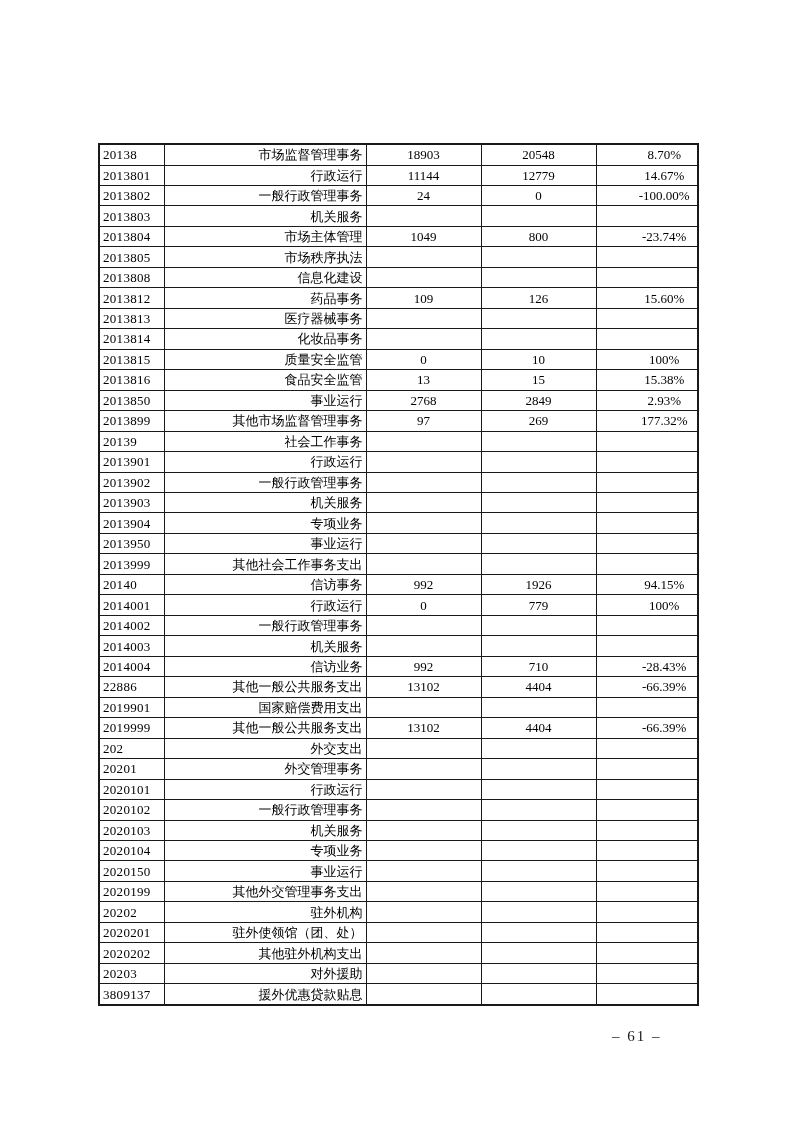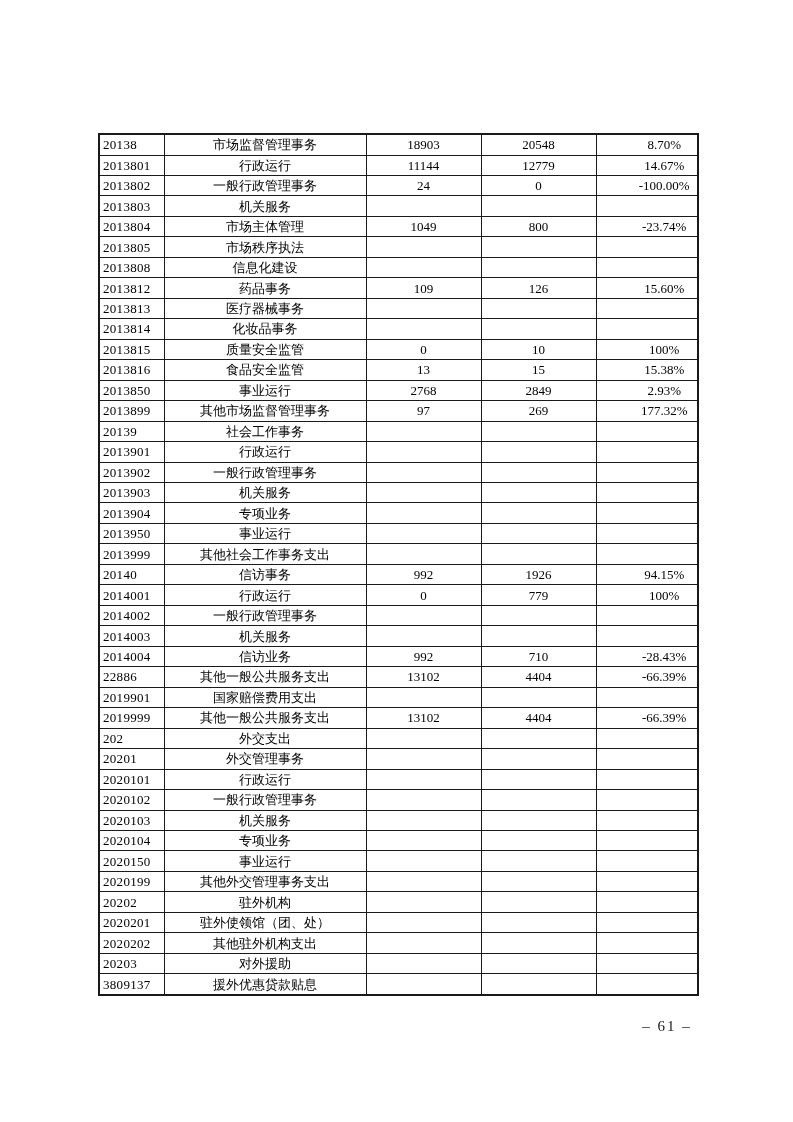--- a/index.html
+++ b/index.html
@@ -12,20 +12,21 @@
     height: 1122px;
     position: relative;
     overflow: hidden;
     font-family: "Liberation Serif", "DejaVu Serif", serif;
     color: #000000;
   }
   .doc-page {
     position: absolute;
     inset: 0;
     background: #ffffff;
+    margin-top: 10px;
   }
   table.budget-table {
     position: absolute;
     left: 98px;
     top: 133px;
     width: 599px;
     height: 863px;
     border-collapse: collapse;
     table-layout: fixed;
     font-size: 13px;
@@ -42,29 +43,29 @@
   
   table.budget-table {
     border: 2px solid #111111;
   }
   table.budget-table tr:first-child td { border-top-width: 2px; }
   table.budget-table tr:last-child td { border-bottom-width: 2px; }
   table.budget-table td:first-child { border-left-width: 2px; }
   table.budget-table td:last-child { border-right-width: 2px; padding-left: 38px; }
 
   td.col-code { text-align: left; letter-spacing: 0.3px; }
-  td.col-name { text-align: center; }
+  td.col-name { text-align: right; }
   td.col-num  { text-align: center; }
 
   .page-number {
     position: absolute;
     left: 612px;
     top: 1018px;
     width: 110px;
-    text-align: center;
+    text-align: left;
     font-size: 15px;
     letter-spacing: 2px;
     color: #1a1a1a;
     font-family: "Liberation Serif", "DejaVu Serif", serif;
   }
 </style>
 </head>
 <body>
 
 <div class="doc-page">

